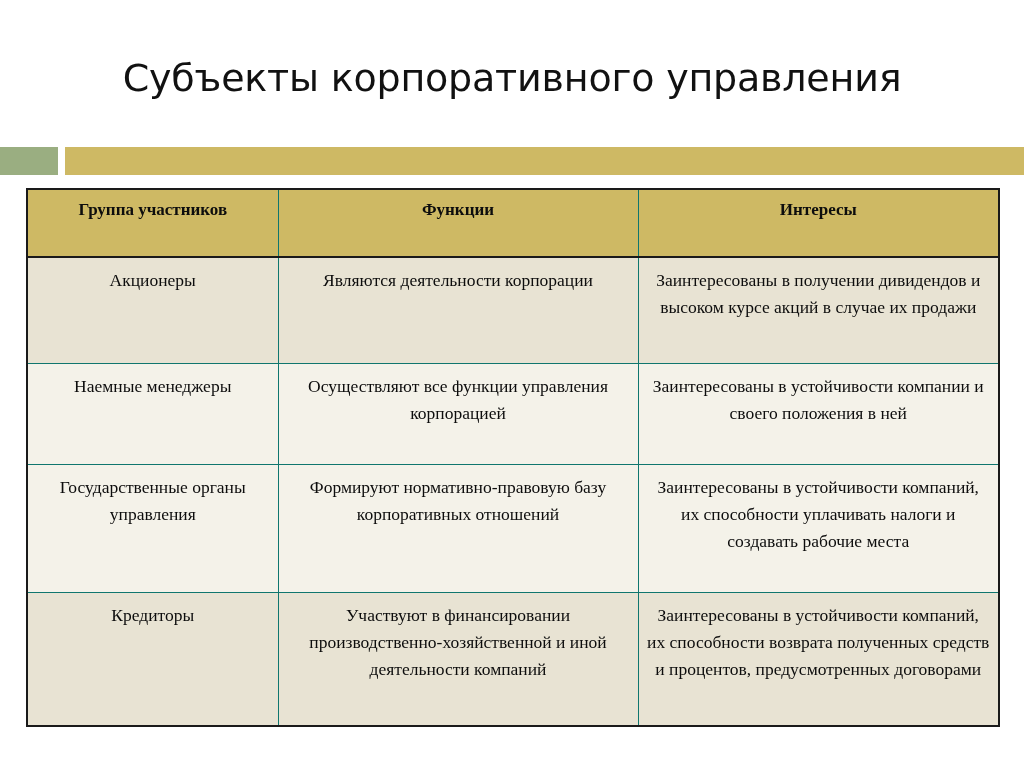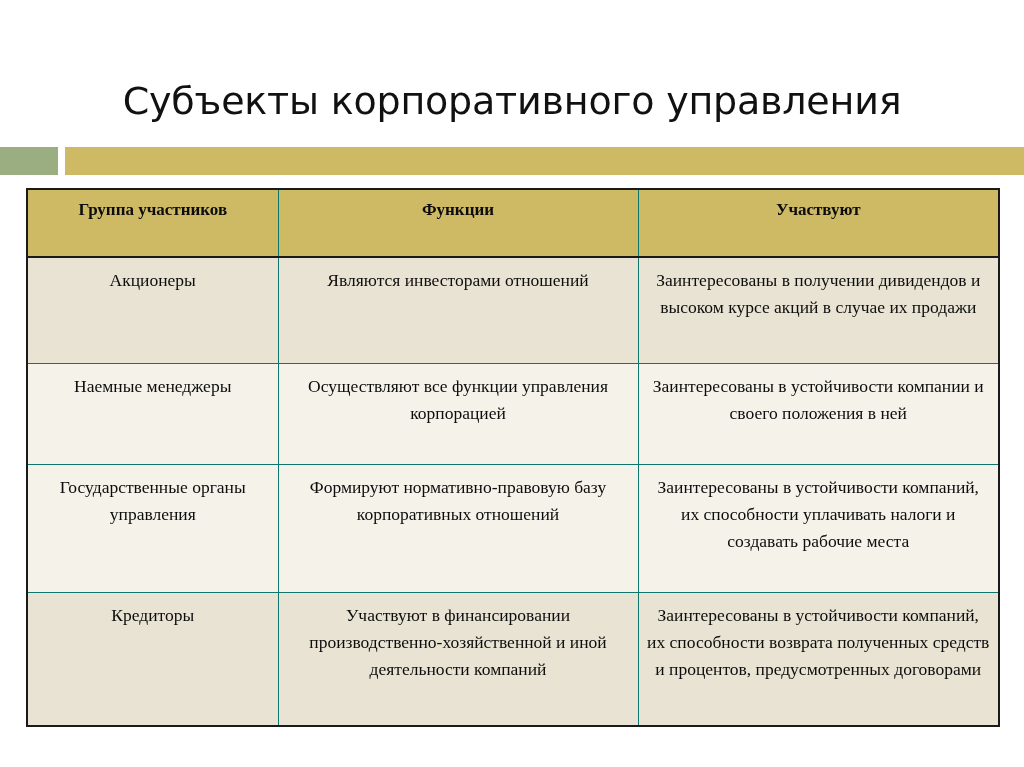--- a/index.html
+++ b/index.html
@@ -13,21 +13,21 @@
     height: 767px;
     position: relative;
     overflow: hidden;
     font-family: "Liberation Sans", "DejaVu Sans", sans-serif;
   }
 
   
   #slide-title {
     position: absolute;
     left: 0;
-    top: 56px;
+    top: 33px;
     width: 1024px;
     text-align: center;
     font-family: "DejaVu Sans", "Liberation Sans", sans-serif;
     font-size: 38px;
     font-weight: 400;
     color: #111111;
     letter-spacing: -0.2px;
     line-height: 1.1;
     white-space: nowrap;
   }
@@ -121,30 +121,30 @@
 <table id="participants-table">
   <colgroup>
     <col class="col-group">
     <col class="col-funcs">
     <col class="col-interest">
   </colgroup>
   <thead>
     <tr>
       <th>Группа участников</th>
       <th>Функции</th>
-      <th>Участвуют</th>
+      <th>Интересы</th>
     </tr>
   </thead>
   <tbody>
     <tr class="row-shade-dark r-1">
       <td>
           <span class="cell-text">Акционеры</span>
         </td>
       <td>
-          <span class="cell-text">Являются инвесторами отношений</span>
+          <span class="cell-text">Являются деятельности корпорации</span>
         </td>
       <td>
           <span class="cell-text">Заинтересованы в получении дивидендов и высоком курсе акций в случае их продажи</span>
         </td>
     </tr>
     <tr class="row-shade-light r-2">
       <td>
           <span class="cell-text">Наемные менеджеры</span>
         </td>
       <td>

